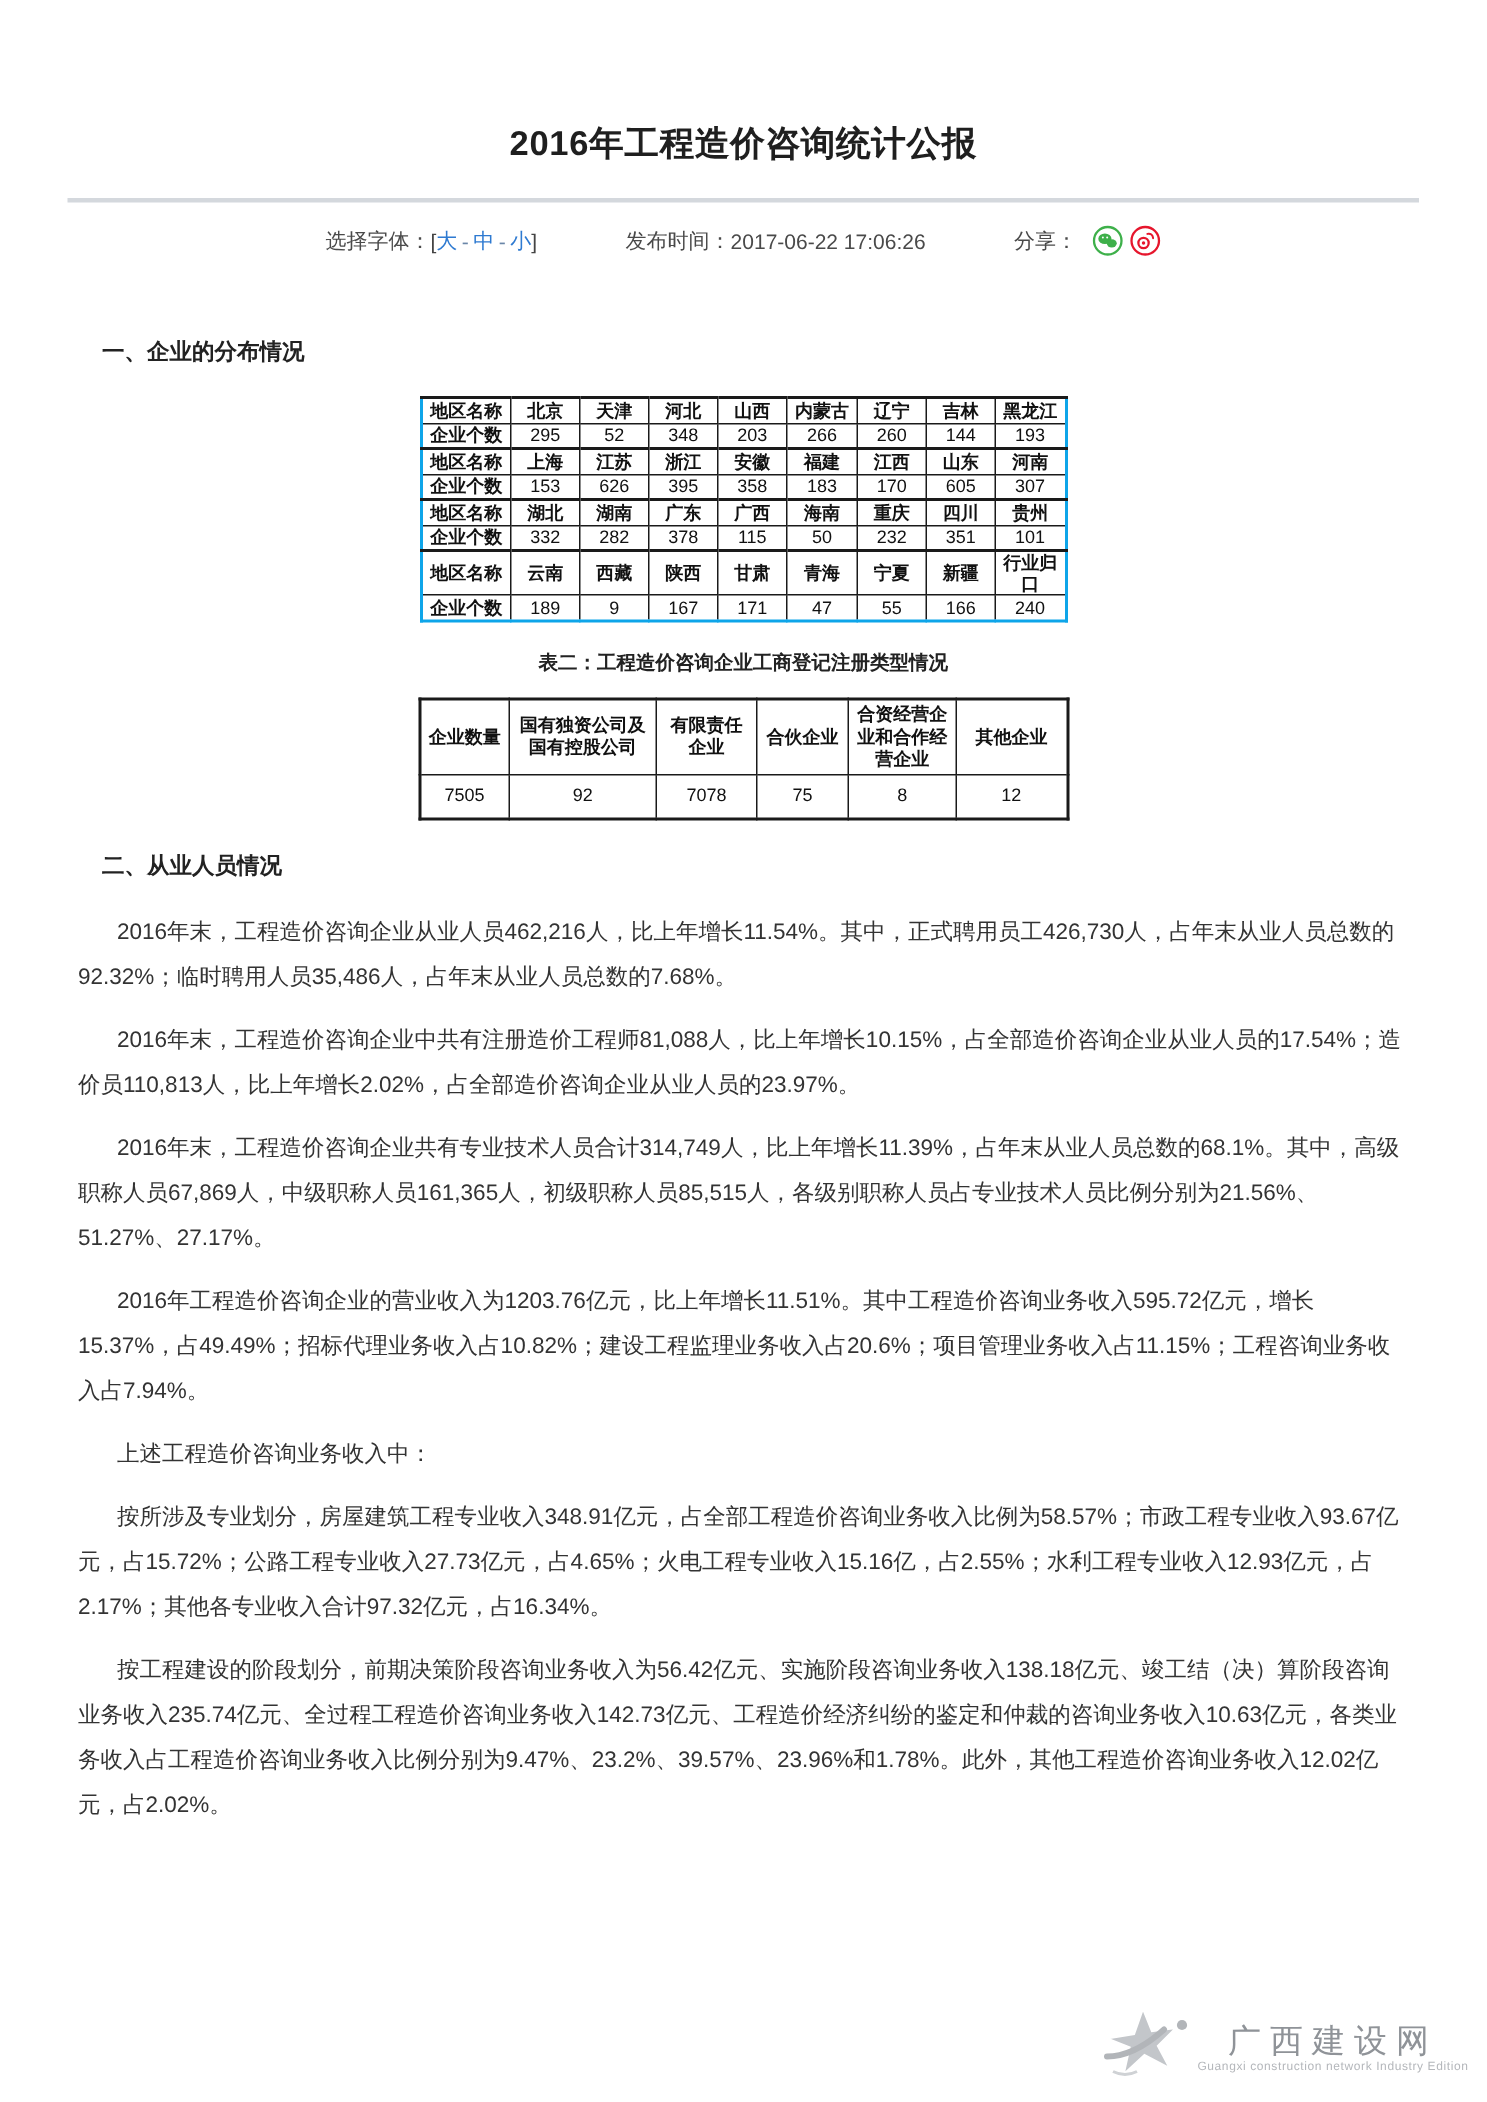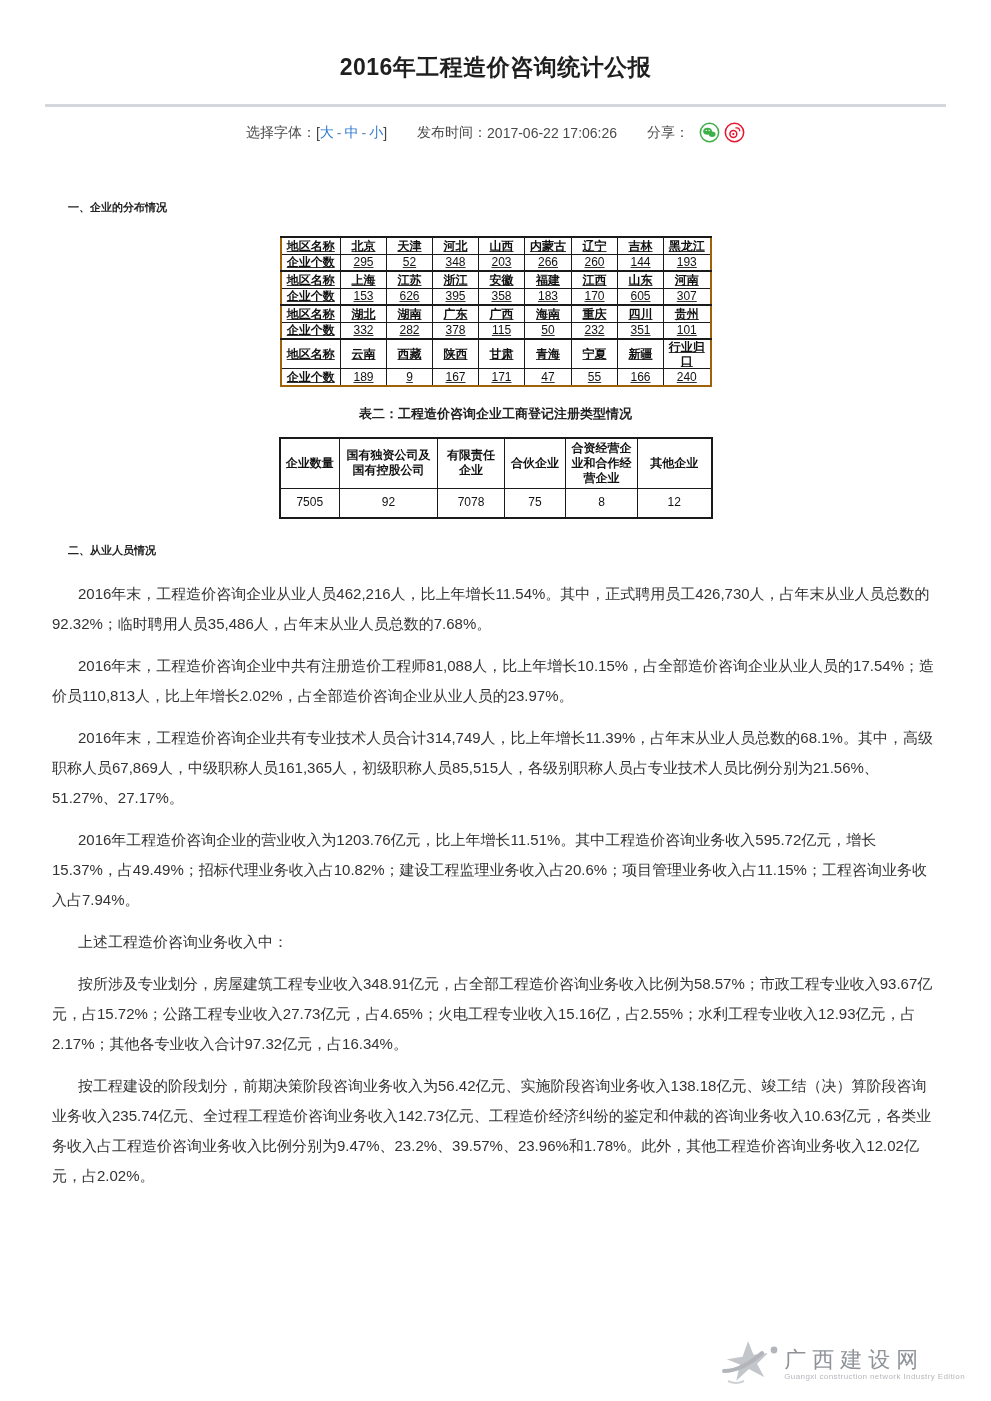--- a/index.html
+++ b/index.html
@@ -4,69 +4,69 @@
 <style>
   * { box-sizing: border-box; }
   html, body { margin: 0; padding: 0; }
   body {
     width: 991px; height: 1401px; position: relative;
     background: #ffffff; overflow: hidden;
     font-family: "Liberation Sans", "DejaVu Sans", sans-serif;
     color: #333333;
   }
   .page-title {
-    margin: 0; padding-top: 52px;
+    margin: 0; padding-top: 80px;
     text-align: center; font-size: 23px; font-weight: 700; color: #1f1f1f;
     letter-spacing: 0.5px;
   }
   .divider { height: 3px; background: #d4d8dd; margin: 21px 45px 0 45px; }
   .meta-row {
     margin-top: 15px;
     display: flex; justify-content: center; align-items: center;
-    font-size: 14px; color: #4a4a4a;
+    font-size: 14px; color: #4a4a4a; gap: 29px;
   }
   .meta-group { display: flex; align-items: center; }
   .meta-group + .meta-group { margin-left: 30px; }
   .font-link { color: #2e7ad1; cursor: pointer; text-decoration: none; }
   .font-sep { color: #6a86a8; margin: 0 3px; }
   .bracket { color: #444; }
   .share-icons { display: flex; align-items: center; margin-left: 6px; }
   .share-icon { width: 21px; height: 21px; margin-left: 4px; cursor: pointer; display: inline-block; }
   .article {
     margin-top: 49px; padding: 0 52px;
     font-size: 15px; line-height: 30px; color: #333;
   }
   .article p { margin: 0 0 12px 0; text-indent: 26px; }
   .article h3 {
-    font-size: 11px; font-weight: 700; color: #222;
+    font-size: 15px; font-weight: 700; color: #222;
     margin: 16px 0 14px 0; padding-left: 16px;
   }
   .tbl-caption {
     text-align: center; font-weight: 700; font-size: 13px; color: #222;
     margin: 10px 0 8px 0;
   }
   table { border-collapse: collapse; margin: 0 auto 12px auto; table-layout: fixed; }
   .t1 { width: 430px; font-size: 12px; }
   .t1 td {
     border: 1px solid #1a1a1a; text-align: center; vertical-align: middle;
     padding: 0 2px; height: 17px; line-height: 14px; color: #111;
   }
   .t1 tr.hdr td { font-weight: 700; border-top-width: 2px; }
   .t1 td:first-child { font-weight: 700; }
-  .t1 { border: 2px solid #a16207; text-decoration: underline; }
+  .t1 { border: 2px solid #0ea5e9; }
   .t2 { width: 432px; font-size: 12px; border: 2px solid #1a1a1a; margin-bottom: 16px; }
   .t2 td {
     border: 1px solid #1a1a1a; text-align: center; vertical-align: middle;
     padding: 2px 4px; color: #111; line-height: 15px;
   }
   .t2 tr.hdr td { font-weight: 700; height: 50px; }
   .t2 tr.val td { height: 30px; font-weight: 400; }
   .watermark {
-    position: absolute; top: 1337px; right: 26px;
-    display: flex; align-items: center;
+    position: absolute; top: 1337px; right: 12px;
+    display: flex; align-items: center; text-align: center;
   }
   .wm-logo { width: 62px; height: 52px; }
   .wm-text { margin-left: 4px; }
   .wm-name {
     font-size: 22px; color: #8f9398; letter-spacing: 6px;
     line-height: 24px; white-space: nowrap;
   }
   .wm-sub {
     font-size: 8px; color: #b4b7bb; letter-spacing: 0.4px;
     line-height: 10px; white-space: nowrap;

